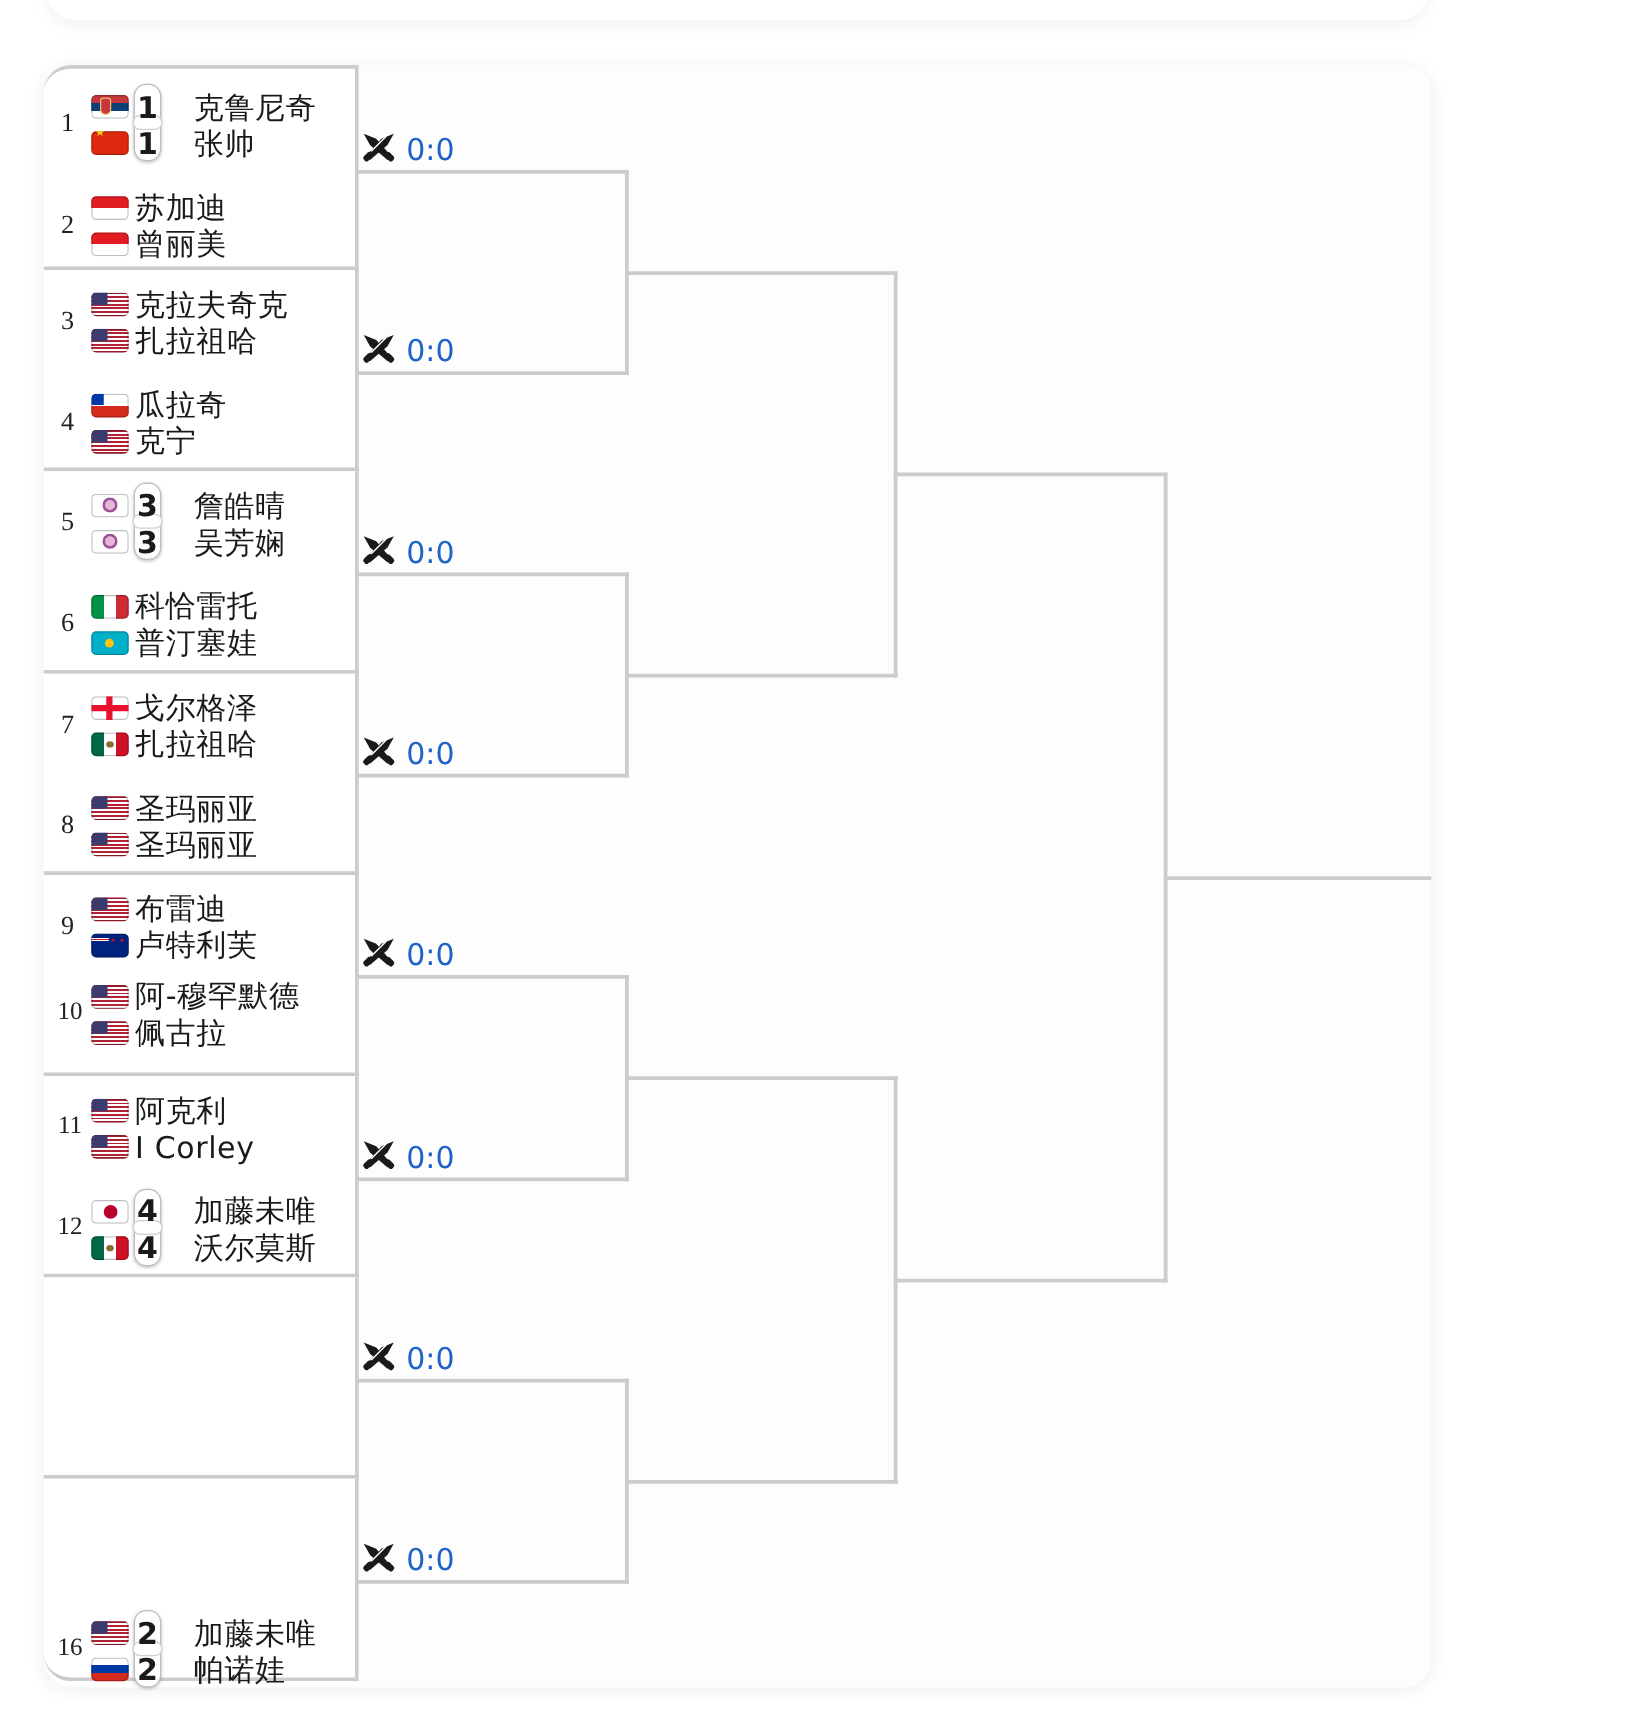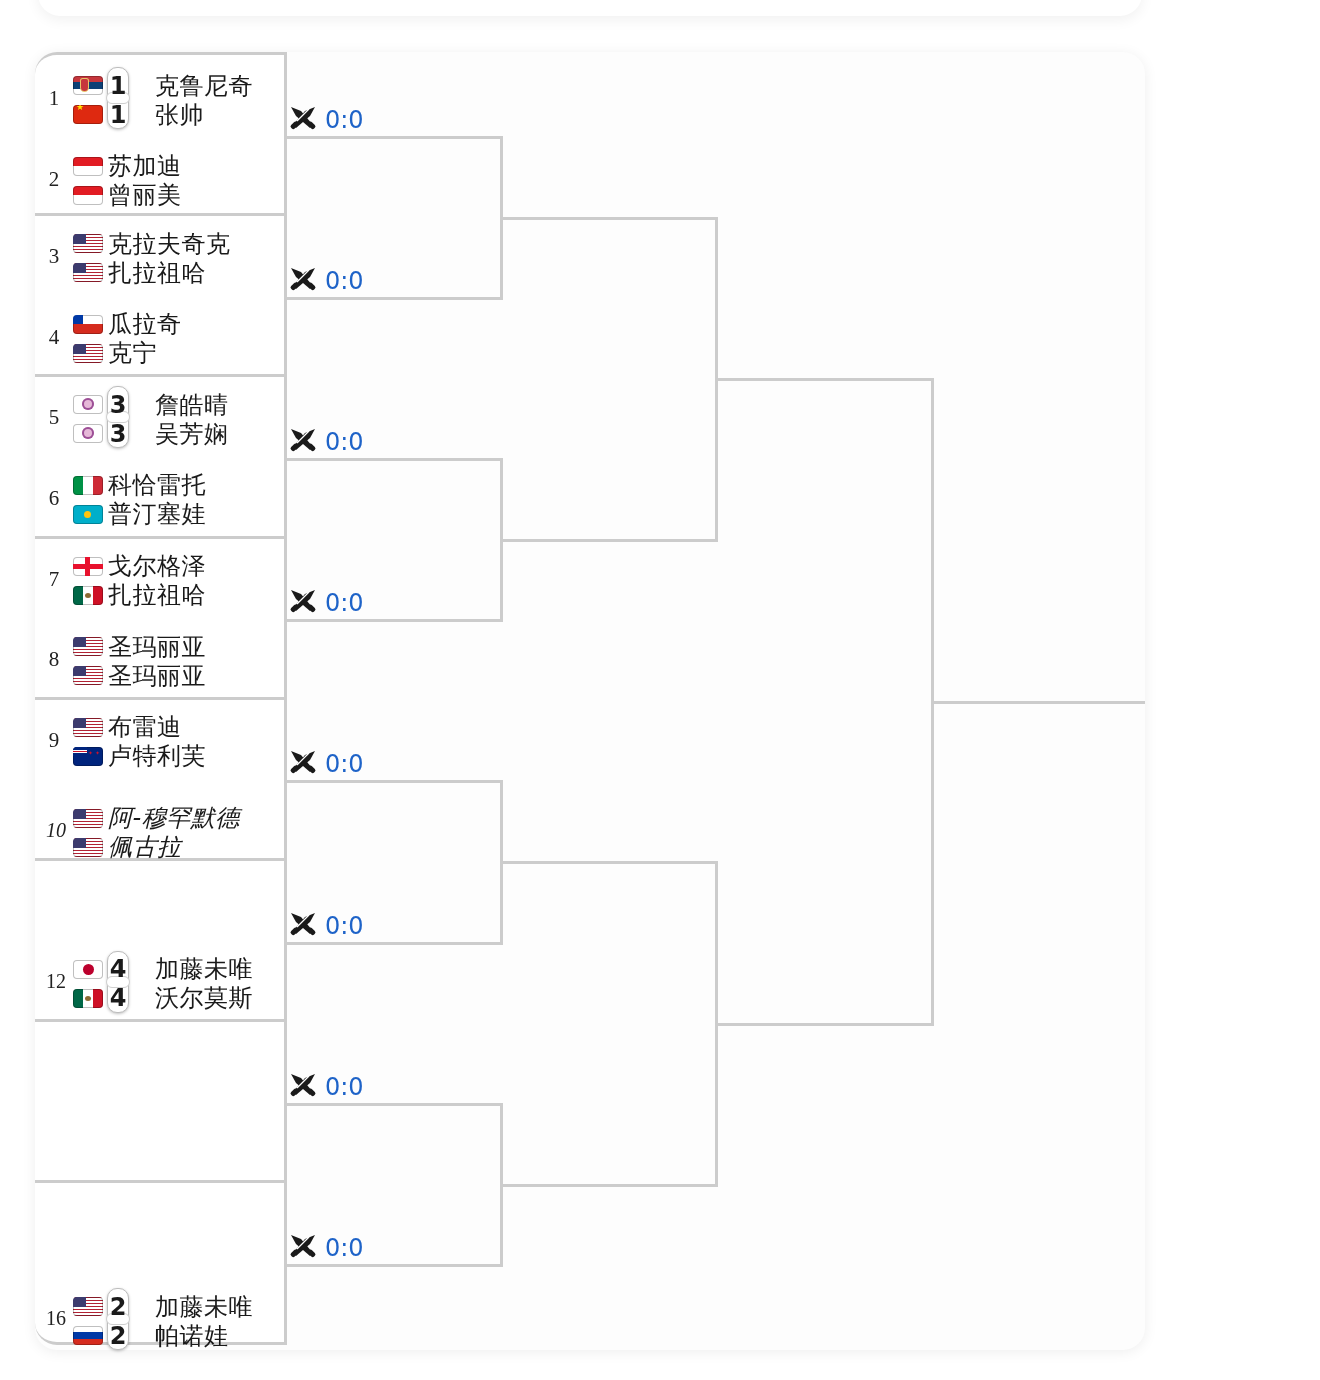--- a/index.html
+++ b/index.html
@@ -206,33 +206,44 @@
         <div class="seed">9</div>
         <div class="player p1">
           <span class="flag f-us" title="USA"></span>
           <span class="name">布雷迪</span>
         </div>
         <div class="player p2">
           <span class="flag f-nz" title="New Zealand"></span>
           <span class="name">卢特利芙</span>
         </div>
       </div>
-      <div class="slot" style="top: 91px; font-style: italic;">
+      <div class="slot" style="top: 70px;">
         <div class="seed two">10</div>
         <div class="player p1">
           <span class="flag f-us" title="USA"></span>
           <span class="name">阿-穆罕默德</span>
         </div>
         <div class="player p2">
           <span class="flag f-us" title="USA"></span>
           <span class="name">佩古拉</span>
         </div>
       </div>
     </div>
     <div class="match-box" style="top: 861px; height: 158.2px;">
+      <div class="slot" style="top: 0px;">
+        <div class="seed two">11</div>
+        <div class="player p1">
+          <span class="flag f-us" title="USA"></span>
+          <span class="name">阿克利</span>
+        </div>
+        <div class="player p2">
+          <span class="flag f-us" title="USA"></span>
+          <span class="name">I Corley</span>
+        </div>
+      </div>
       <div class="slot" style="top: 80.6px;">
         <div class="seed two">12</div>
         <div class="rank-pill"></div>
         <div class="player p1 with-rank">
           <span class="flag f-jp" title="Japan"></span>
           <span class="rank-num">4</span>
           <span class="name">加藤未唯</span>
         </div>
         <div class="player p2 with-rank">
           <span class="flag f-mx" title="Mexico"></span>

